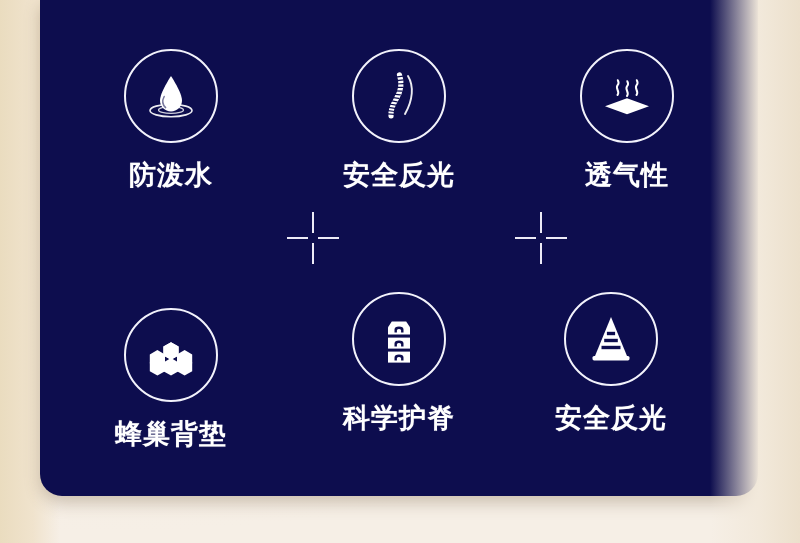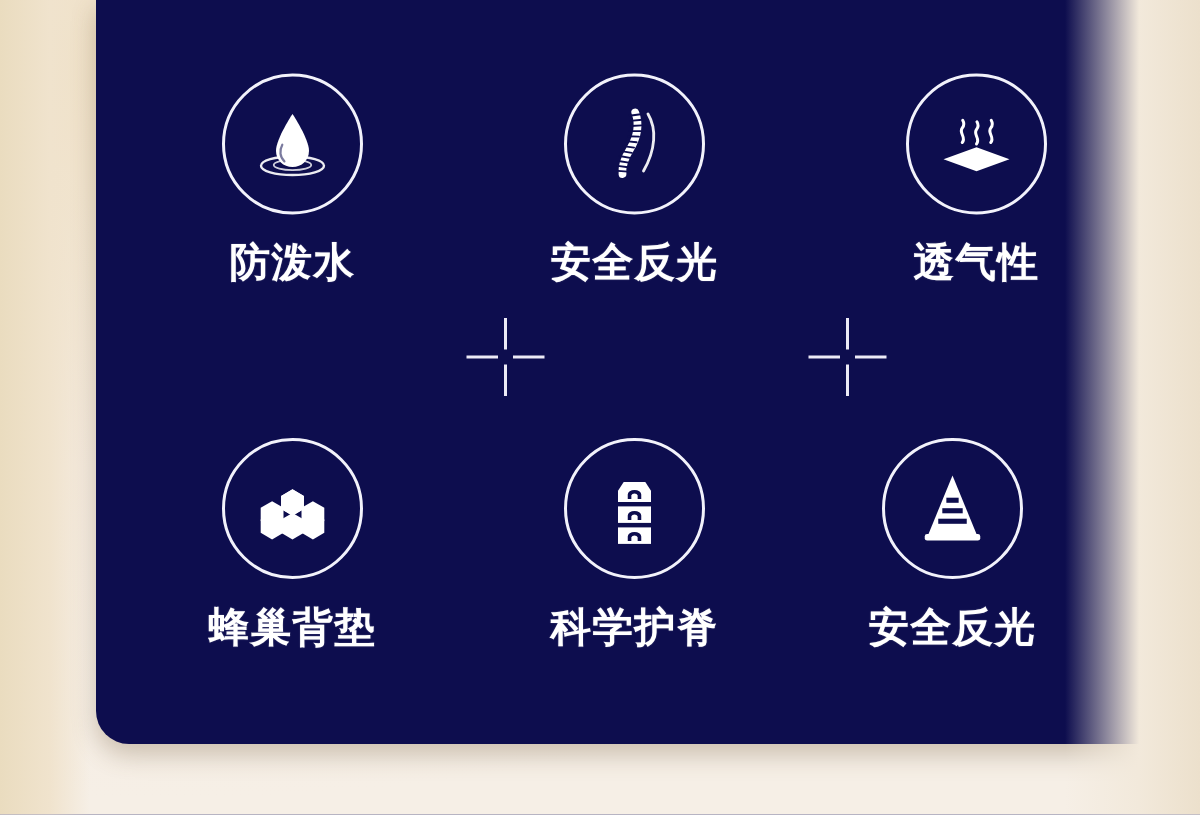--- a/index.html
+++ b/index.html
@@ -46,21 +46,20 @@
   
   #card {
     position: absolute;
     left: 40px;
     top: 0px;
     width: 718px;
     height: 496px;
     background: #0d0d4e;
     border-radius: 0 0 22px 22px;
     box-shadow: 0 7px 16px rgba(110, 85, 55, 0.30);
-    margin-left: 24px;
   }
 
   .grid {
     position: absolute;
     inset: 0;
   }
 
   .cell {
     position: absolute;
     width: 190px;
@@ -178,21 +177,21 @@
           <i class="v1"></i>
           <i class="v2"></i>
       </div>
       <div class="cross" style="left:475px; top:212px;">
         <i class="h1"></i>
           <i class="h2"></i>
           <i class="v1"></i>
           <i class="v2"></i>
       </div>
 
-      <div class="cell" style="left:36px; top:292px;">
+      <div class="cell" style="left:36px; top:308px;">
         <div class="badge">
           <span>
             <svg width="62" height="62" viewBox="0 0 62 62">
               <g fill="#ffffff">
                 <path d="M31 18.2 l7.6 4.4 v8.8 L31 35.8 l-7.6 -4.4 v-8.8 Z"></path>
                 <path d="M44.6 26.1 l7.6 4.4 v8.8 l-7.6 4.4 -7.6 -4.4 v-8.8 Z"></path>
                 <path d="M17.4 26.1 l7.6 4.4 v8.8 l-7.6 4.4 -7.6 -4.4 v-8.8 Z"></path>
                 <path d="M31 34.0 l7.6 4.4 v8.8 L31 51.6 l-7.6 -4.4 v-8.8 Z"></path>
                 <path d="M44.6 41.9 l7.6 4.4 v8.8 l-7.6 4.4 -7.6 -4.4 v-8.8 Z" transform="translate(0,-7.9)"></path>
                 <path d="M17.4 41.9 l7.6 4.4 v8.8 l-7.6 4.4 -7.6 -4.4 v-8.8 Z" transform="translate(0,-7.9)"></path>

